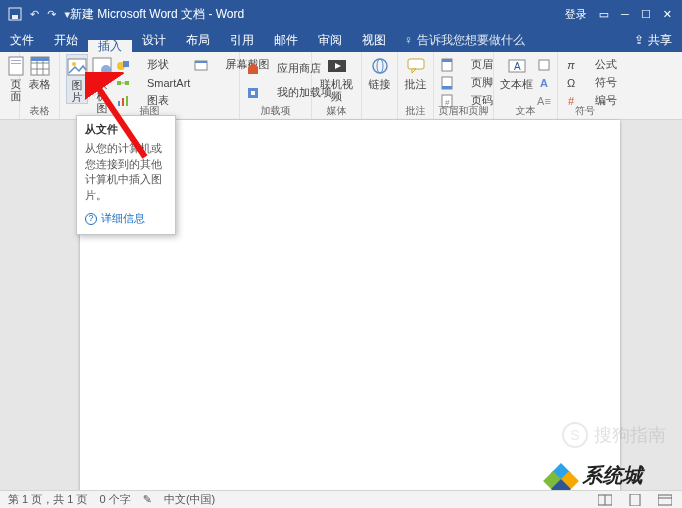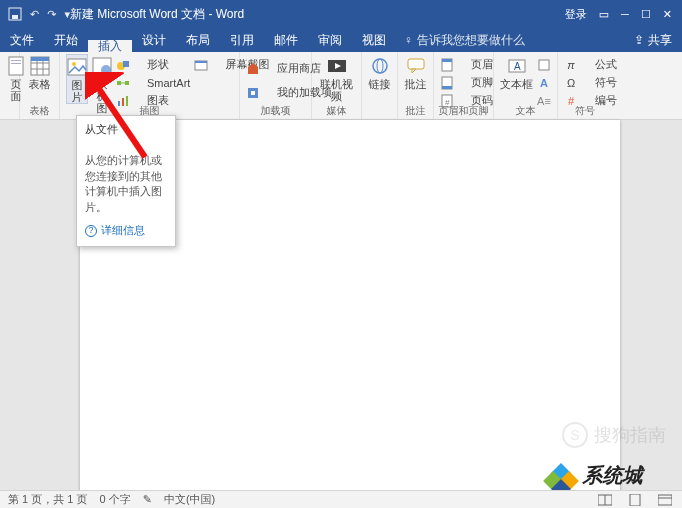--- a/index.html
+++ b/index.html
@@ -34,21 +34,21 @@
   .smallbtn { display: flex; align-items: center; gap: 17px; font-size: 11px; height: 17px; cursor: pointer; white-space: nowrap; }
   .smallbtn .sic { width: 14px; height: 14px; display: inline-flex; align-items: center; justify-content: center; }
   svg { display: block; }
 
   
   .docarea { position: absolute; top: 120px; bottom: 18px; left: 0; right: 0; background: #e6e6e6; }
   .page { position: absolute; left: 80px; top: 0; width: 540px; height: 460px; background: #fff; box-shadow: 0 1px 3px rgba(0,0,0,.3); }
 
   
   .tooltip { position: absolute; left: 76px; top: 115px; width: 100px; background: #fff; border: 1px solid #c6c6c6; box-shadow: 2px 2px 6px rgba(0,0,0,.25); padding: 6px 8px 8px 8px; font-size: 11px; color: #555; line-height: 1.4; }
-  .tooltip .tt-title { font-weight: normal; color: #333; margin-bottom: 16px; }
+  .tooltip .tt-title { font-weight: bold; color: #333; margin-bottom: 4px; }
   .tooltip .tt-more { color: #1a6fc2; margin-top: 8px; display: flex; align-items: center; gap: 4px; }
   .tooltip .tt-more .q { width: 12px; height: 12px; border: 1px solid #1a6fc2; border-radius: 50%; font-size: 9px; display: flex; align-items: center; justify-content: center; color: #1a6fc2; }
 
   
   .arrow { position: absolute; left: 85px; top: 72px; pointer-events: none; }
 
   
   .statusbar { position: absolute; bottom: 0; left: 0; right: 0; height: 18px; background: #f3f3f3; border-top: 1px solid #d4d4d4; display: flex; align-items: center; font-size: 11px; color: #555; padding: 0 8px; gap: 12px; }
   .statusbar .spacer { flex: 1; }
   .statusbar .vbtn { width: 18px; height: 14px; display: inline-flex; align-items: center; justify-content: center; }

